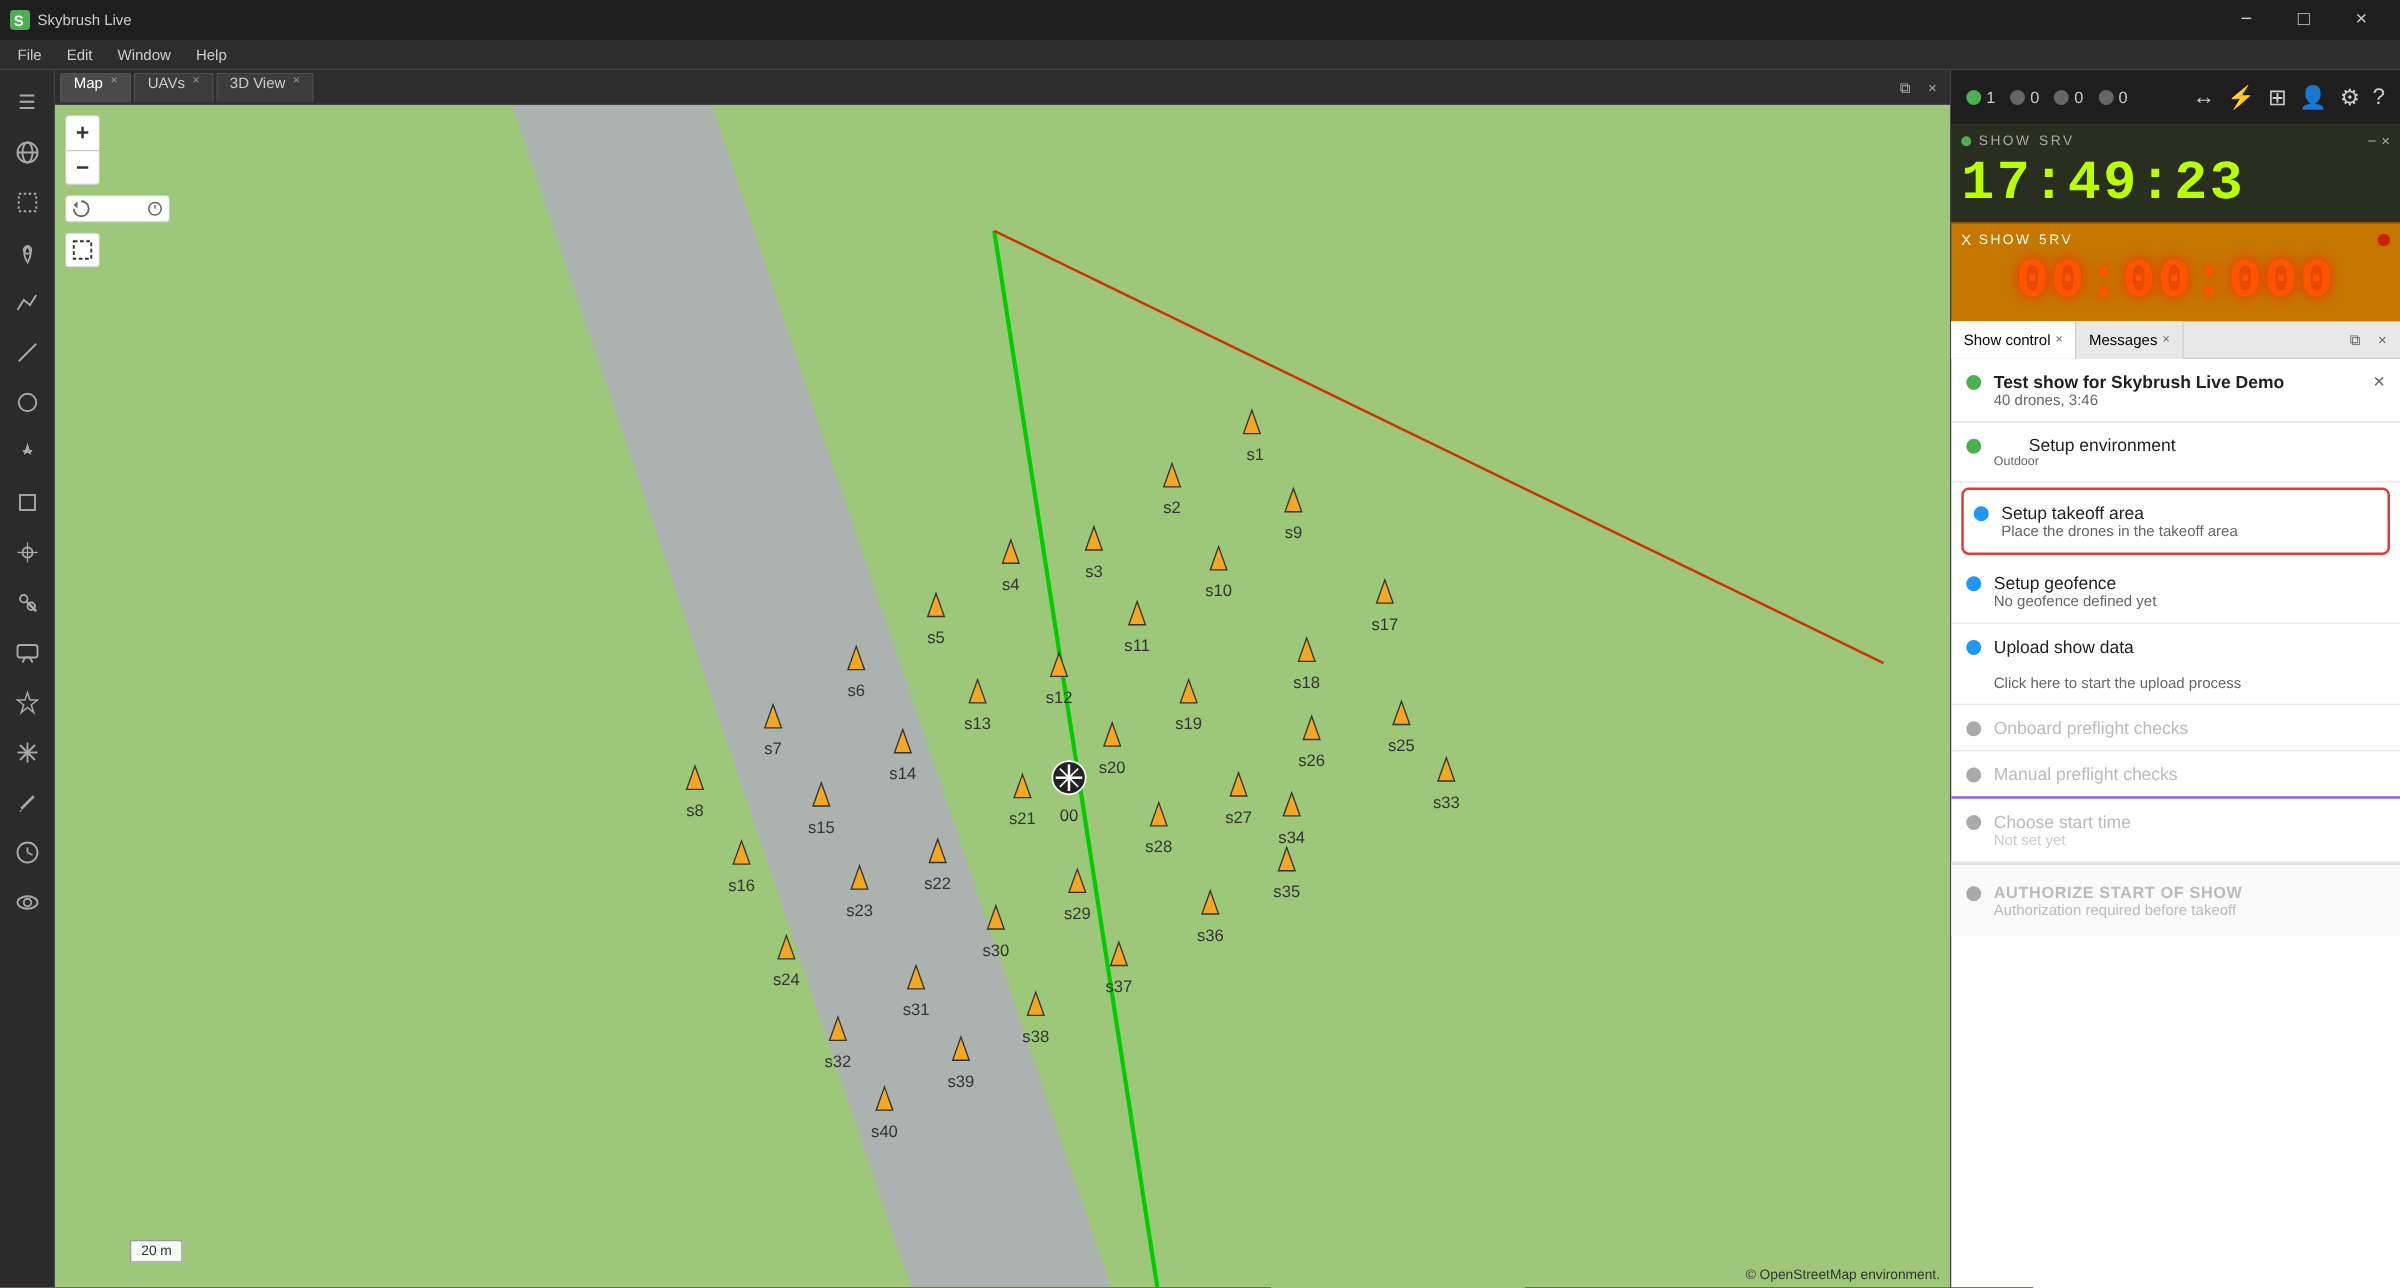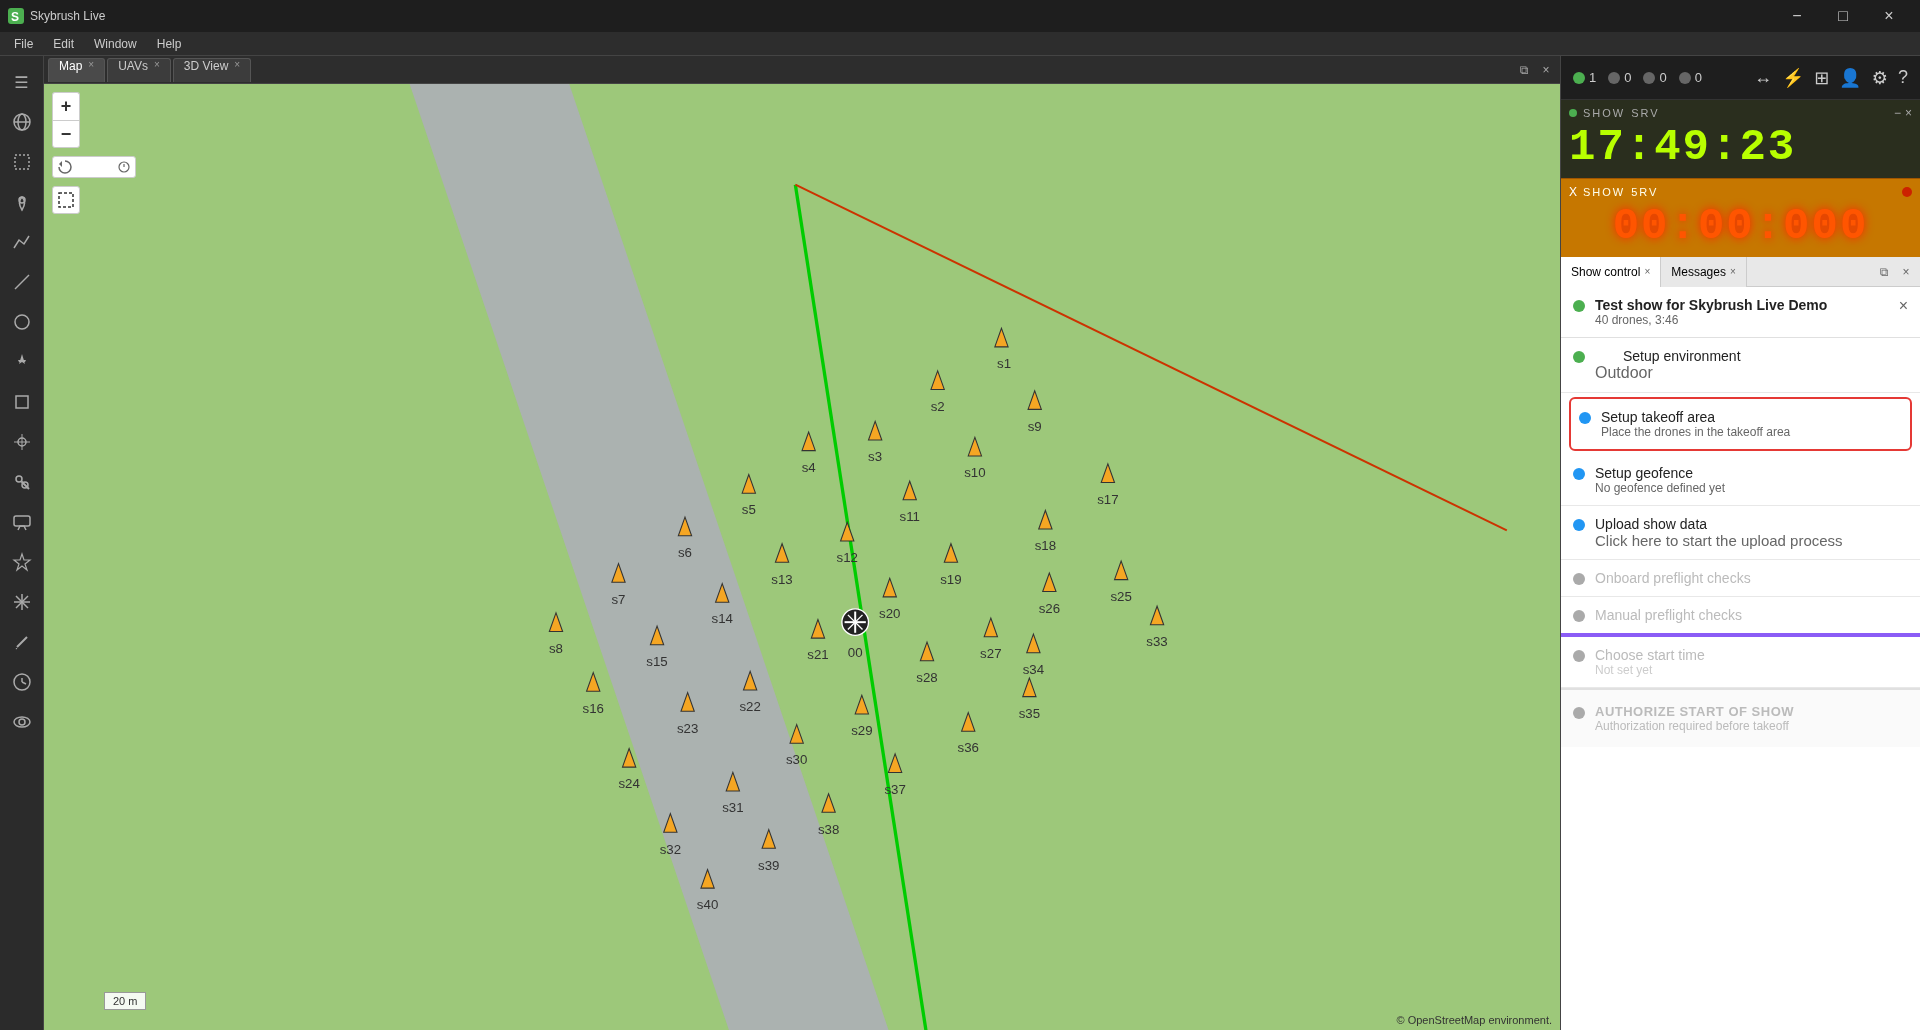--- a/index.html
+++ b/index.html
@@ -452,21 +452,21 @@
             <div style="font-size:12px;color:#666;">40 drones, 3:46</div>
           </div>
         </div>
         <button style="background:transparent;border:none;color:#666;cursor:pointer;font-size:16px;">×</button>
       </div>
 
       <div style="padding:10px 12px;border-bottom:1px solid #e8e8e8;display:flex;align-items:flex-start;gap:10px;cursor:pointer;">
         <div style="width:12px;height:12px;border-radius:50%;background:#4caf50;margin-top:3px;flex-shrink:0;"></div>
         <div>
           <div style="font-size:14px;font-weight:500;color:#222;margin-left:28px;">Setup environment</div>
-          <div style="font-size:16px;color:#666;">Outdoor</div>
+          <div style="font-size:10px;color:#666;">Outdoor</div>
         </div>
       </div>
 
       <div style="border:2px solid #e53935;border-radius:6px;margin:4px 8px;padding:10px 8px;display:flex;align-items:flex-start;gap:10px;cursor:pointer;background:#fff;">
         <div style="width:12px;height:12px;border-radius:50%;background:#2196f3;margin-top:3px;flex-shrink:0;"></div>
         <div>
           <div style="font-size:14px;font-weight:500;color:#222;">Setup takeoff area</div>
           <div style="font-size:12px;color:#666;">Place the drones in the takeoff area</div>
         </div>
       </div>
@@ -476,32 +476,32 @@
         <div>
           <div style="font-size:14px;font-weight:500;color:#222;">Setup geofence</div>
           <div style="font-size:12px;color:#666;">No geofence defined yet</div>
         </div>
       </div>
 
       <div style="padding:10px 12px;border-bottom:1px solid #e8e8e8;display:flex;align-items:flex-start;gap:10px;cursor:pointer;">
         <div style="width:12px;height:12px;border-radius:50%;background:#2196f3;margin-top:3px;flex-shrink:0;"></div>
         <div>
           <div style="font-size:14px;font-weight:500;color:#222;">Upload show data</div>
-          <div style="font-size:15px;color:#666;">Click here to start the upload process</div>
+          <div style="font-size:12px;color:#666;margin-top:14px;">Click here to start the upload process</div>
         </div>
       </div>
 
       <div style="padding:10px 12px;border-bottom:1px solid #e8e8e8;display:flex;align-items:flex-start;gap:10px;cursor:pointer;">
         <div style="width:12px;height:12px;border-radius:50%;background:#aaa;margin-top:3px;flex-shrink:0;"></div>
         <div>
           <div style="font-size:14px;font-weight:500;color:#bbb;">Onboard preflight checks</div>
         </div>
       </div>
 
-      <div style="padding:10px 12px;border-bottom:4px solid #8b5cf6;display:flex;align-items:flex-start;gap:10px;cursor:pointer;">
+      <div style="padding:10px 12px;border-bottom:2px solid #8b5cf6;display:flex;align-items:flex-start;gap:10px;cursor:pointer;">
         <div style="width:12px;height:12px;border-radius:50%;background:#aaa;margin-top:3px;flex-shrink:0;"></div>
         <div>
           <div style="font-size:14px;font-weight:500;color:#bbb;">Manual preflight checks</div>
         </div>
       </div>
 
       <div style="padding:10px 12px;border-bottom:1px solid #e8e8e8;display:flex;align-items:flex-start;gap:10px;cursor:pointer;">
         <div style="width:12px;height:12px;border-radius:50%;background:#aaa;margin-top:3px;flex-shrink:0;"></div>
         <div>
           <div style="font-size:14px;font-weight:500;color:#bbb;">Choose start time</div>

